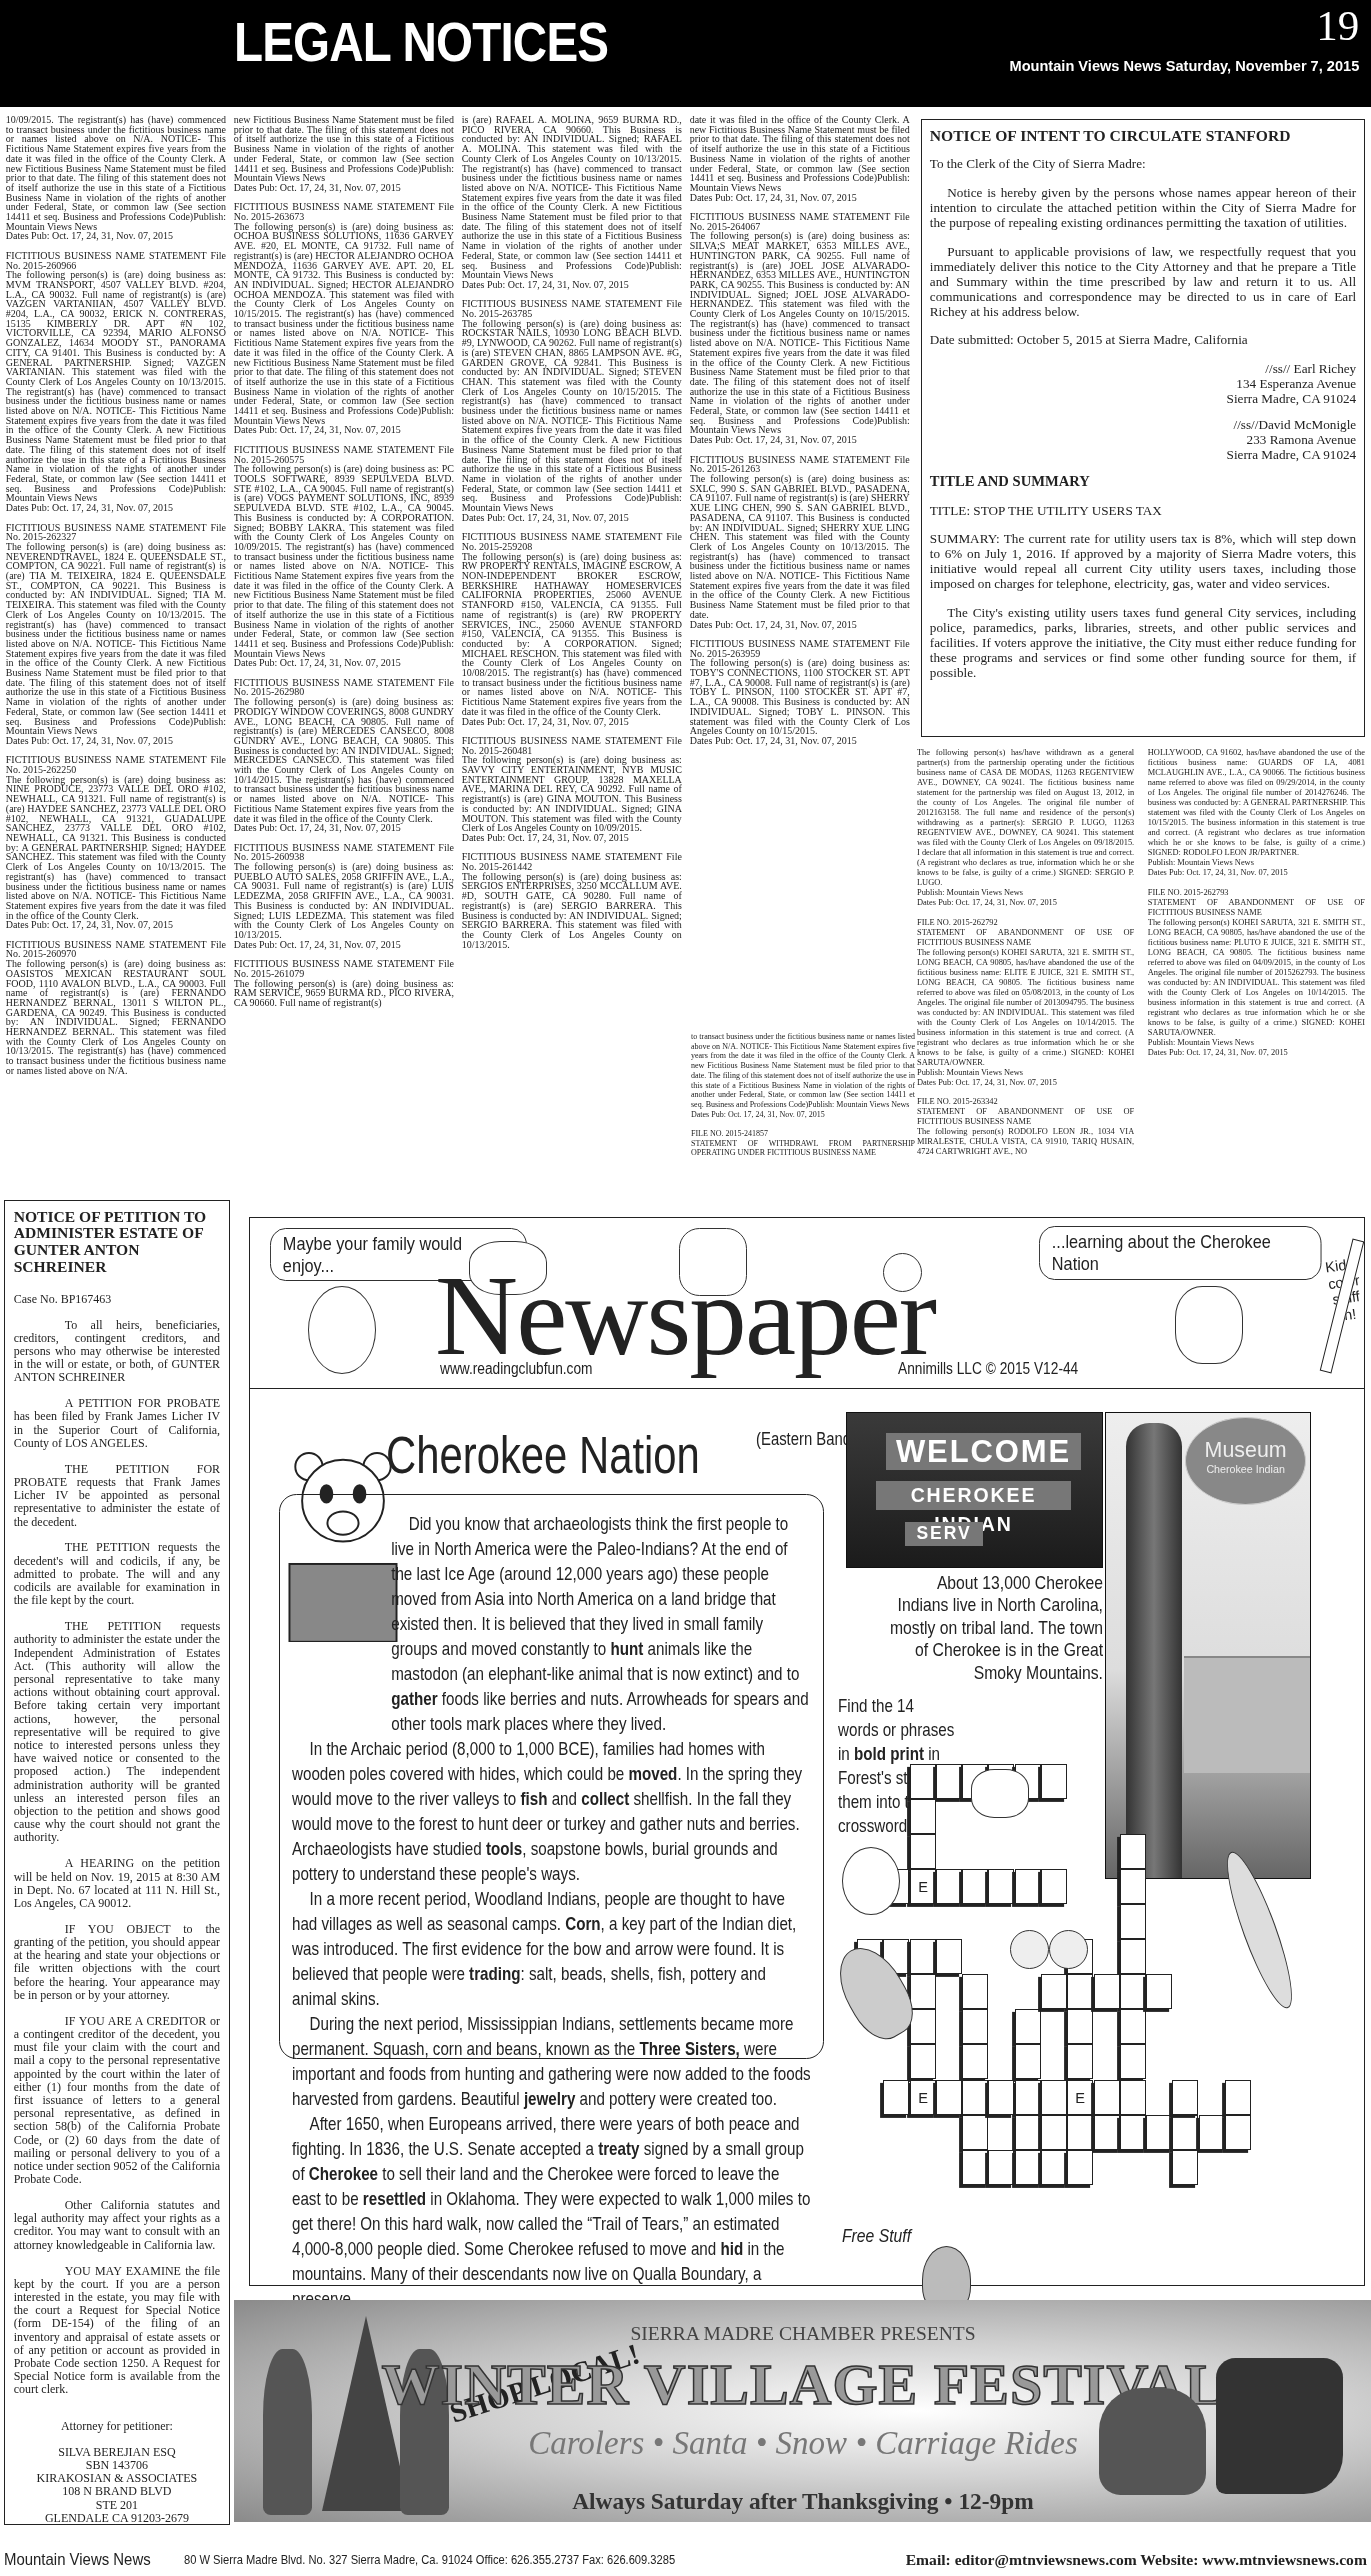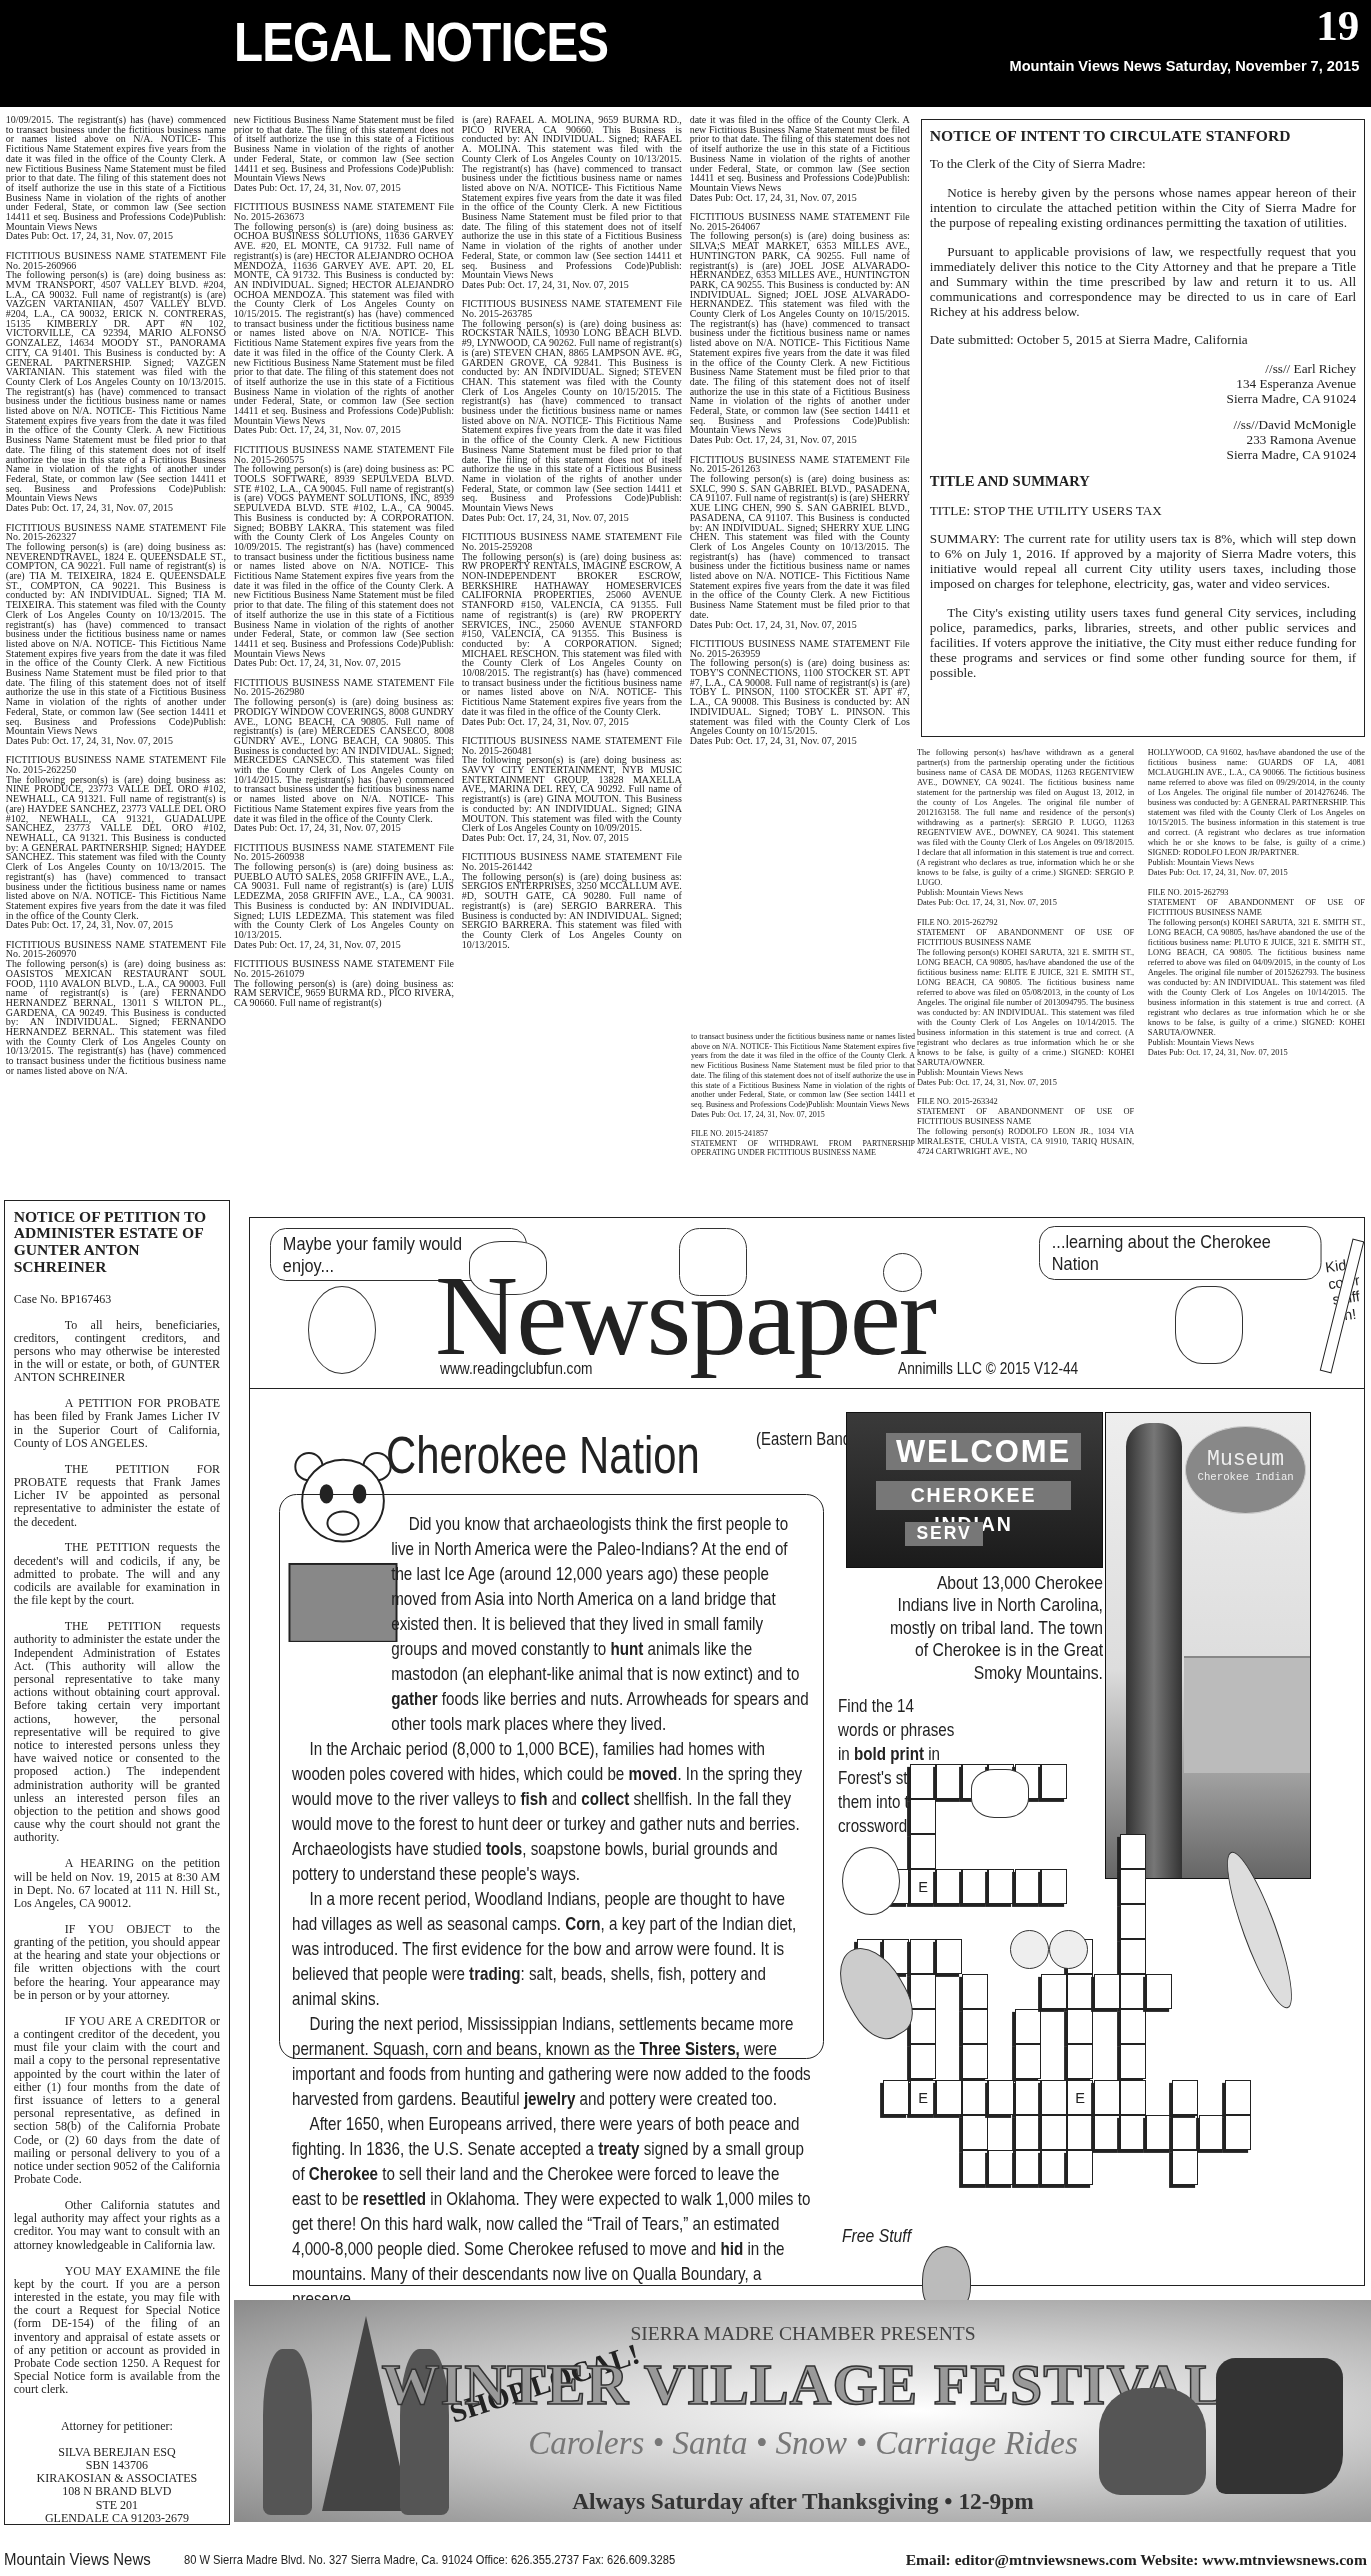--- a/index.html
+++ b/index.html
@@ -1,19 +1,19 @@
 <!DOCTYPE html>
 <html><head>
 <meta charset="utf-8">
 <style>
   * { box-sizing: border-box; margin: 0; padding: 0; }
   body { width: 1371px; height: 2576px; background: #fff; font-family: "Liberation Serif", serif; color: #222; position: relative; overflow: hidden; }
   .masthead { position: absolute; left: 0; top: 0; width: 1371px; height: 107px; background: #000; color: #fff; }
   .masthead .title { position: absolute; left: 234px; top: 7.8px; font-family: "Liberation Sans", sans-serif; font-weight: bold; font-size: 56px; letter-spacing: -1px; transform: scaleX(0.85); transform-origin: left top; line-height: 68px; }
-  .masthead .page-num { position: absolute; right: 11.7px; top: 0; font-family: "Liberation Serif", serif; font-weight: bold; font-size: 43px; line-height: 51px; }
+  .masthead .page-num { position: absolute; right: 11.7px; top: 0; font-family: "Liberation Serif", serif; font-weight: normal; font-size: 43px; line-height: 51px; }
   .masthead .issue { position: absolute; right: 11.7px; top: 58px; font-family: "Liberation Sans", sans-serif; font-weight: bold; font-size: 14.6px; }
 
   .legal-cols { position: absolute; top: 115px; left: 5.8px; width: 904px; height: 1071px; display: flex; gap: 7.8px; overflow: hidden; }
   .legal-col { flex: 1; font-size: 10px; line-height: 9.7px; text-align: justify; overflow: hidden; }
   .notice-block { margin-bottom: 9.7px; }
   .notice-block .n-head { }
 
   .petition-box { position: absolute; left: 921px; top: 119px; width: 444px; height: 618px; border: 1.9px solid #222; padding: 7.8px 7.8px; font-size: 13.2px; line-height: 15px; }
   .petition-box h2 { font-size: 15.6px; font-weight: bold; margin-bottom: 13.6px; }
   .petition-box p { text-align: justify; margin-bottom: 13.6px; }
@@ -46,21 +46,21 @@
   .bear { position: absolute; left: 19.5px; top: 58px; width: 146px; height: 195px; }
   .story { position: absolute; left: 29px; top: 105px; width: 545px; height: 565px; border: 1.9px solid #222; border-radius: 17.5px; padding: 15.6px 11.7px 9.7px 11.7px; font-size: 18.5px; line-height: 25px; }
   .story-inner { transform: scaleX(0.82); transform-origin: left top; width: 122%; }
   .story p { text-indent: 21.4px; }
   .story .first { padding-left: 121px; }
   .story b { font-weight: bold; }
   .photo { position: absolute; background: #555; overflow: hidden; border: 1.9px solid #111; }
   .welcome-sign { left: 596px; top: 23.4px; width: 257px; height: 156px; background: linear-gradient(#3a3a3a, #1b1b1b); }
   .welcome-sign .bar { position: absolute; background: #777; color: #fff; font-family: "Liberation Sans", sans-serif; font-weight: bold; letter-spacing: 1.9px; text-align: center; }
   .museum-photo { left: 855px; top: 23.4px; width: 206px; height: 467px; background: linear-gradient(180deg, #eee 0%, #ddd 55%, #666 100%); }
-  .museum-oval { position: absolute; right: 3.9px; top: 13px; width: 121px; height: 88px; border-radius: 50%; background: #888; color: #eee; font-family: Liberation Mono, monospace; text-align: center; border: 1.9px solid #ccc; }
+  .museum-oval { position: absolute; right: 3.9px; top: 4px; width: 121px; height: 88px; border-radius: 50%; background: #888; color: #eee; font-family: Liberation Sans, sans-serif; text-align: center; border: 1.9px solid #ccc; }
   .totem { position: absolute; left: 19.5px; top: 9.7px; width: 56px; height: 458px; background: linear-gradient(90deg, #333, #777, #333); border-radius: 23.4px 23.4px 3.9px 3.9px; }
   .museum-building { position: absolute; left: 78px; top: 243px; width: 127px; height: 117px; background: #bbb; border-top: 2.9px solid #888; }
   .facts { position: absolute; left: 596px; top: 183px; width: 257px; font-size: 18.5px; line-height: 22.4px; text-align: right; transform: scaleX(0.85); transform-origin: right top; }
   .instructions { position: absolute; left: 588px; top: 305px; width: 117px; font-size: 18.5px; line-height: 24px; transform: scaleX(0.82); transform-origin: left top; width: 146px; }
   .crossword { position: absolute; left: 604px; top: 375px; width: 467px; height: 584px; }
   .cell { position: absolute; width: 26px; height: 35px; border: 1.6px solid #222; background: #fff; box-shadow: -2.9px 2.9px 0 #222; font-size: 14.6px; display: flex; align-items: center; justify-content: center; }
   .free-stuff { position: absolute; left: 592px; top: 836px; font-size: 18.5px; font-style: italic; line-height: 21.4px; transform: scaleX(0.85); transform-origin: left top; }
   .cta-box { position: absolute; left: 588px; top: 933px; width: 516px; height: 60px; border: 1.9px solid #222; font-size: 16.6px; line-height: 25px; text-align: center; padding-top: 3.9px; }
   .cta-inner { transform: scaleX(0.82); transform-origin: center top; white-space: nowrap; }
   .deco { position: absolute; border: 1.9px solid #333; background: #fff; }

